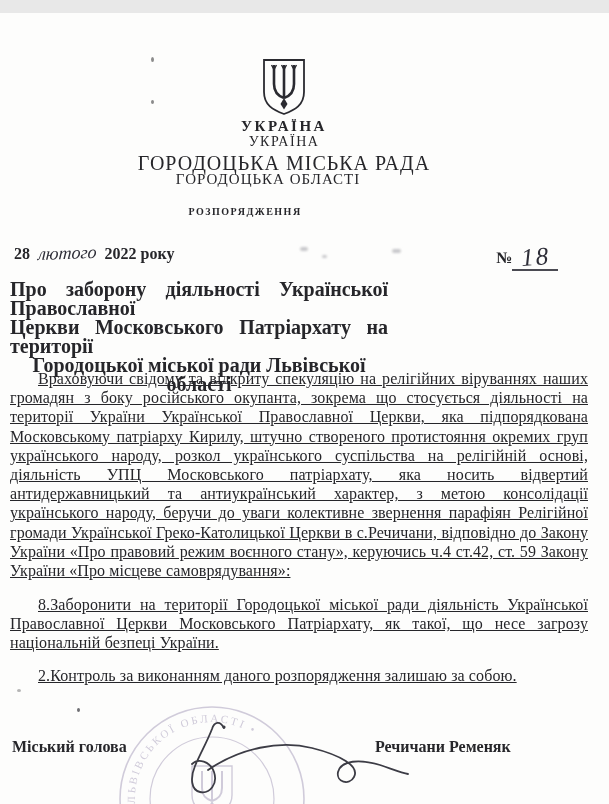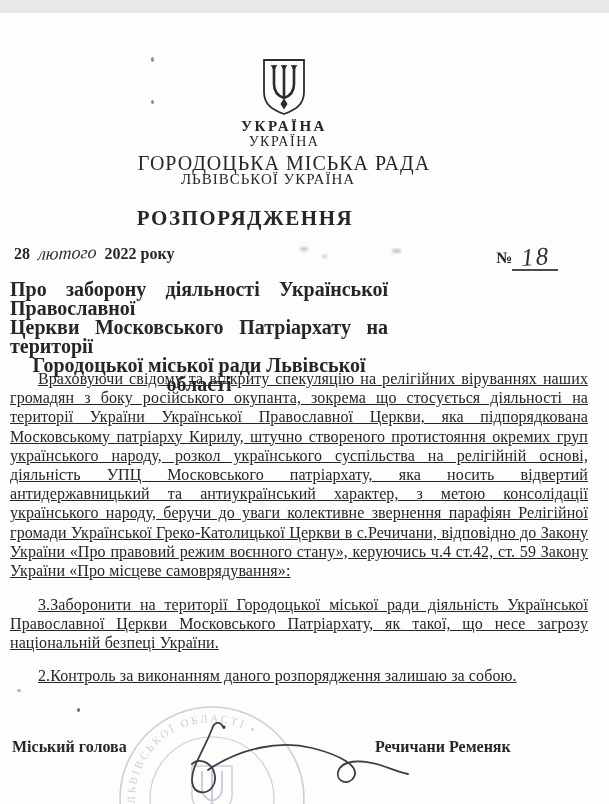--- a/index.html
+++ b/index.html
@@ -12,21 +12,21 @@
     font-family:"Liberation Serif", serif;
     color:#26262a;
   }
   .abs{position:absolute;}
   
   .hline{left:0;width:568px;text-align:center;white-space:nowrap;}
   .country-bold{top:105px;font-size:15px;font-weight:bold;letter-spacing:2.5px;}
   .country-reg{top:121px;font-size:14px;letter-spacing:1.5px;}
   .council{top:139px;font-size:20px;font-weight:normal;letter-spacing:1px;}
   .oblast{top:158px;left:0;width:536px;font-size:15px;letter-spacing:1px;}
-  .doctype{top:193px;left:0;width:490px;font-size:21px;font-weight:bold;letter-spacing:1.5px;}
+  .doctype{top:193px;left:0;width:490px;font-size:10px;font-weight:bold;letter-spacing:1.5px;}
   .emblem{left:261px;top:45px;}
   
   .date-left{top:230px;left:14px;font-size:16px;font-weight:600;white-space:nowrap;}
   .hand-month{
     display:inline-block;font-style:italic;font-size:18px;font-weight:500;
     color:#2e2e38;transform:rotate(-2deg) skewX(-6deg);margin:0 4px;
   }
   .num-block{top:228px;left:496px;white-space:nowrap;}
   .num-sign{font-size:16px;font-weight:600;vertical-align:baseline;}
   .hand-num-wrap{display:inline-block;border-bottom:2px solid #4a4a52;width:46px;text-align:center;}
@@ -72,40 +72,40 @@
     <path d="M23 7 V40" fill="none" stroke="#2a2a30" stroke-width="2.6"></path>
     <path d="M13 7 V26 C13 34 17 38 23 40" fill="none" stroke="#2a2a30" stroke-width="2.6"></path>
     <path d="M33 7 V26 C33 34 29 38 23 40" fill="none" stroke="#2a2a30" stroke-width="2.6"></path>
     <path d="M10.5 7 L13 11.5 L15.5 7 M20.5 7 L23 11.5 L25.5 7 M30.5 7 L33 11.5 L35.5 7" fill="none" stroke="#2a2a30" stroke-width="1.4"></path>
     <path d="M23 40 L19.5 46 L23 51.5 L26.5 46 Z" fill="#2a2a30"></path>
   </svg>
 
   <div class="abs hline country-bold">УКРАЇНА</div>
   <div class="abs hline country-reg">УКРАЇНА</div>
   <div class="abs hline council">ГОРОДОЦЬКА МІСЬКА РАДА</div>
-  <div class="abs oblast hline">ЛЬВІВСЬКОЇ УКРАЇНА</div>
+  <div class="abs oblast hline">ГОРОДОЦЬКА ОБЛАСТІ</div>
   <div class="abs doctype hline">РОЗПОРЯДЖЕННЯ</div>
 
   <div class="abs date-left">
     <span>28</span>
     <span class="hand-month">лютого</span>
     <span>2022 року</span>
   </div>
   <div class="abs num-block">
     <span class="num-sign">№</span><span class="hand-num-wrap"><span class="hand-num">18</span></span>
   </div>
 
   <div class="abs subject">
     <div class="jline">Про заборону діяльності Української Православної</div>
     <div class="jline">Церкви  Московського  Патріархату  на  території</div>
     <div class="lline">Городоцької міської ради Львівської області</div>
   </div>
 
   <div class="abs bodytext para1">Враховуючи свідому та відкриту спекуляцію на релігійних віруваннях наших громадян з боку російського окупанта, зокрема що стосується діяльності на території України Української Православної Церкви, яка підпорядкована Московському патріарху Кирилу, штучно створеного протистояння окремих груп українського народу, розкол українського суспільства на релігійній основі, діяльність УПЦ Московського патріархату, яка носить відвертий антидержавницький та антиукраїнський характер, з метою консолідації українського народу, беручи до уваги колективне звернення парафіян Релігійної громади Української Греко-Католицької Церкви в с.Речичани, відповідно до Закону України «Про правовий режим воєнного стану», керуючись ч.4 ст.42, ст. 59 Закону України «Про місцеве самоврядування»:</div>
-  <div class="abs bodytext item1">3.Заборонити на території Городоцької міської ради діяльність Української Православної Церкви Московського Патріархату, як такої, що несе загрозу національній безпеці України.</div>
+  <div class="abs bodytext item1">8.Заборонити на території Городоцької міської ради діяльність Української Православної Церкви Московського Патріархату, як такої, що несе загрозу національній безпеці України.</div>
   <div class="abs bodytext item2">2.Контроль за виконанням даного розпорядження залишаю за собою.</div>
 
   <div class="abs sig-title">Міський голова</div>
   <div class="abs sig-name">Речичани Ременяк</div>
 
   <svg class="abs stamp" width="200" height="200" viewBox="0 0 200 200">
     <circle cx="100" cy="100" r="92" fill="none" stroke="#b3abc4" stroke-width="1.6"></circle>
     <circle cx="100" cy="100" r="62" fill="none" stroke="#b3abc4" stroke-width="1.2"></circle>
     <defs>
       <path id="ringPath" d="M100,100 m-77,0 a77,77 0 1,1 154,0 a77,77 0 1,1 -154,0"></path>

